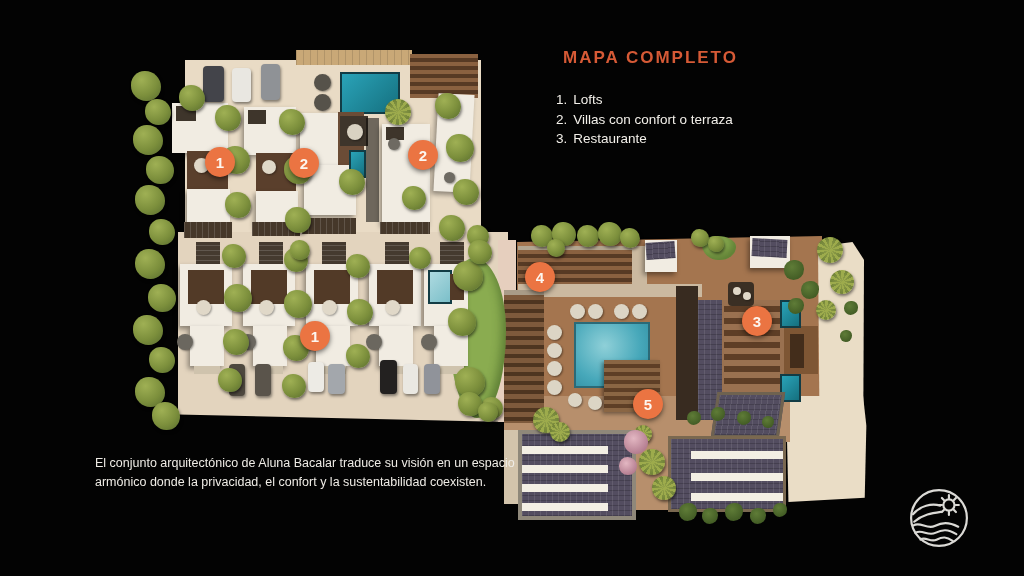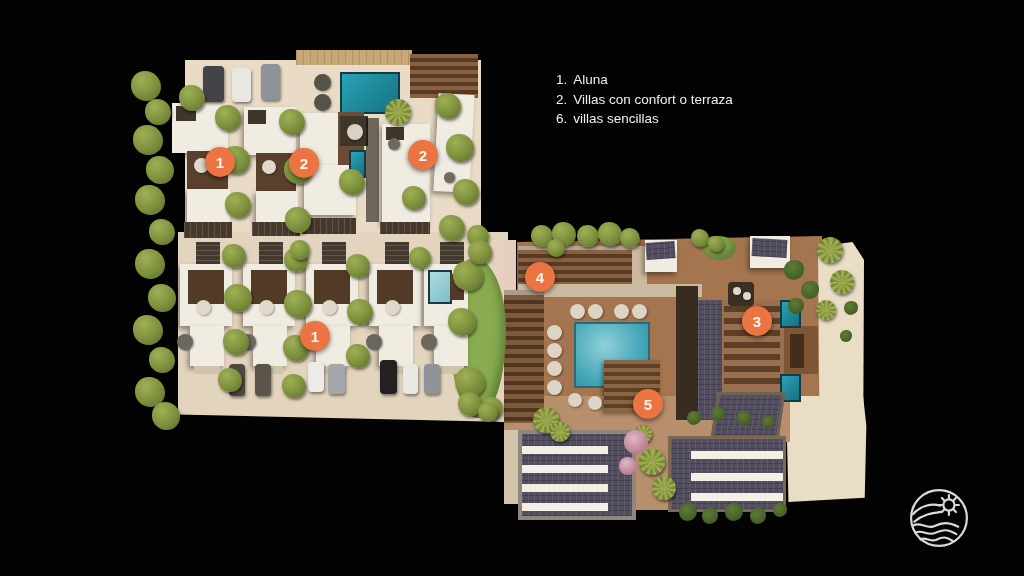--- a/index.html
+++ b/index.html
@@ -311,28 +311,33 @@
       <div class="abs palapa" style="left: 440px; top: 242px; width: 24px; height: 24px;"></div>
       <div class="abs roof" style="left: 424px; top: 264px; width: 44px; height: 62px;"></div>
       <div class="abs pool" style="left: 428px; top: 270px; width: 20px; height: 30px; background: linear-gradient(135deg, rgb(174, 218, 224), rgb(123, 191, 201));"></div>
       <div class="abs brown" style="left: 450px; top: 274px; width: 14px; height: 26px; background: rgb(82, 58, 39);"></div>
       <div class="abs roof" style="left: 434px; top: 326px; width: 34px; height: 40px;"></div>
       <div class="abs lounger" style="left: 421px; top: 334px; width: 16px; height: 16px; background: rgb(107, 103, 95);"></div>
       <div class="abs walk" style="left: 438px; top: 366px; width: 26px; height: 8px; background: rgb(207, 195, 173);"></div>
     </div>
 
   <div class="abs legend">
+    <div class="title">MAPA COMPLETO</div>
     <div class="legend-list">
-      <div class="legend-item"><span class="num">1.</span><span>Aluna</span></div>
+      <div class="legend-item"><span class="num">1.</span><span>Lofts</span></div>
       <div class="legend-item"><span class="num">2.</span><span>Villas con confort o terraza</span></div>
-      <div class="legend-item"><span class="num">6.</span><span>villas sencillas</span></div>
+      <div class="legend-item"><span class="num">3.</span><span>Restaurante</span></div>
     </div>
   </div>
 
   <div class="abs blurb">
+    <div>
+      <div>El conjunto arquitectónico de Aluna Bacalar traduce su visión en un espacio</div>
+      <div>armónico donde la privacidad, el confort y la sustentabilidad coexisten.</div>
+    </div>
   </div>
 
   <div class="abs logo">
     <svg viewBox="0 0 100 100" width="62" height="62">
       <g fill="none" stroke="#DBDAD6" stroke-width="3.5" stroke-linecap="round">
         <circle cx="50" cy="50" r="45"></circle>
         <circle cx="66" cy="29" r="9"></circle>
         <path d="M77,29 L82,29 M73.8,36.8 L77.3,40.3 M66,40 L66,45 M58.2,36.8 L54.7,40.3 M55,29 L50,29 M58.2,21.2 L54.7,17.7 M66,18 L66,13 M73.8,21.2 L77.3,17.7"></path>
         <path d="M8,44 C20,30 38,26 52,30"></path>
         <path d="M10,56 C24,44 40,42 54,40"></path>

